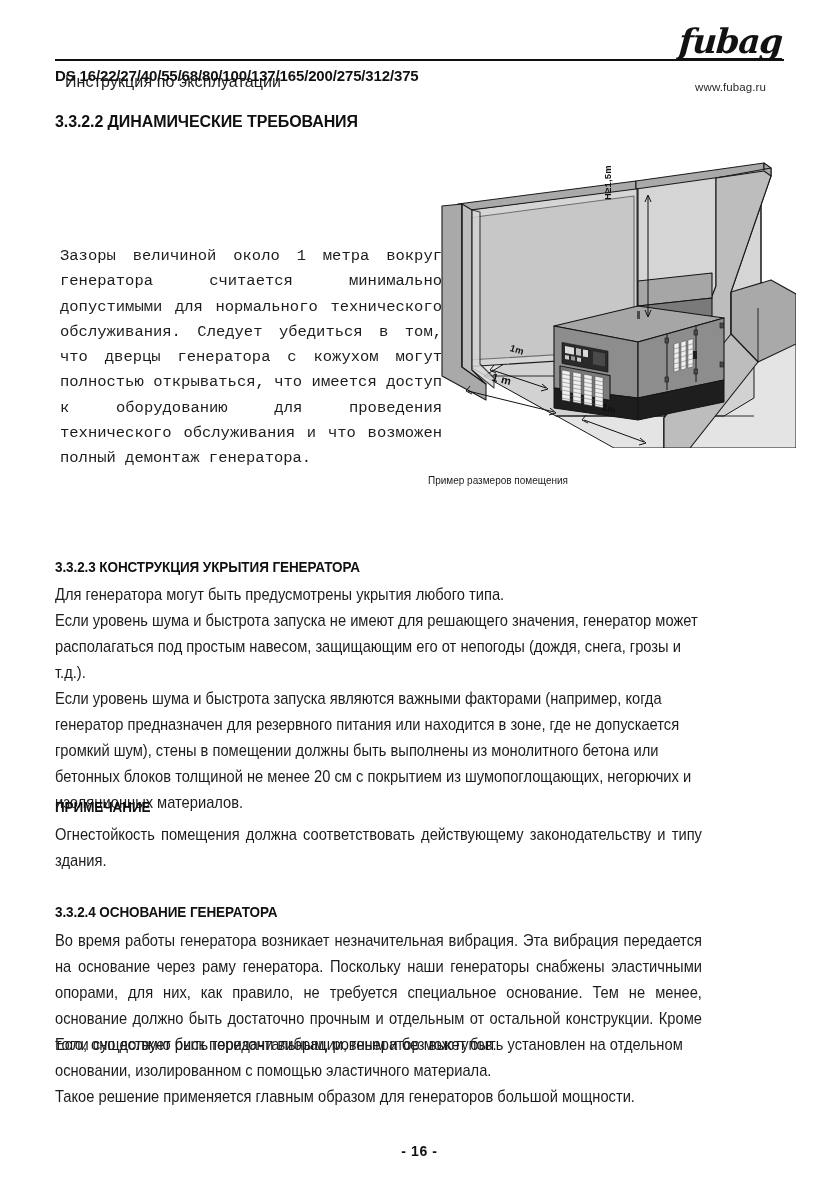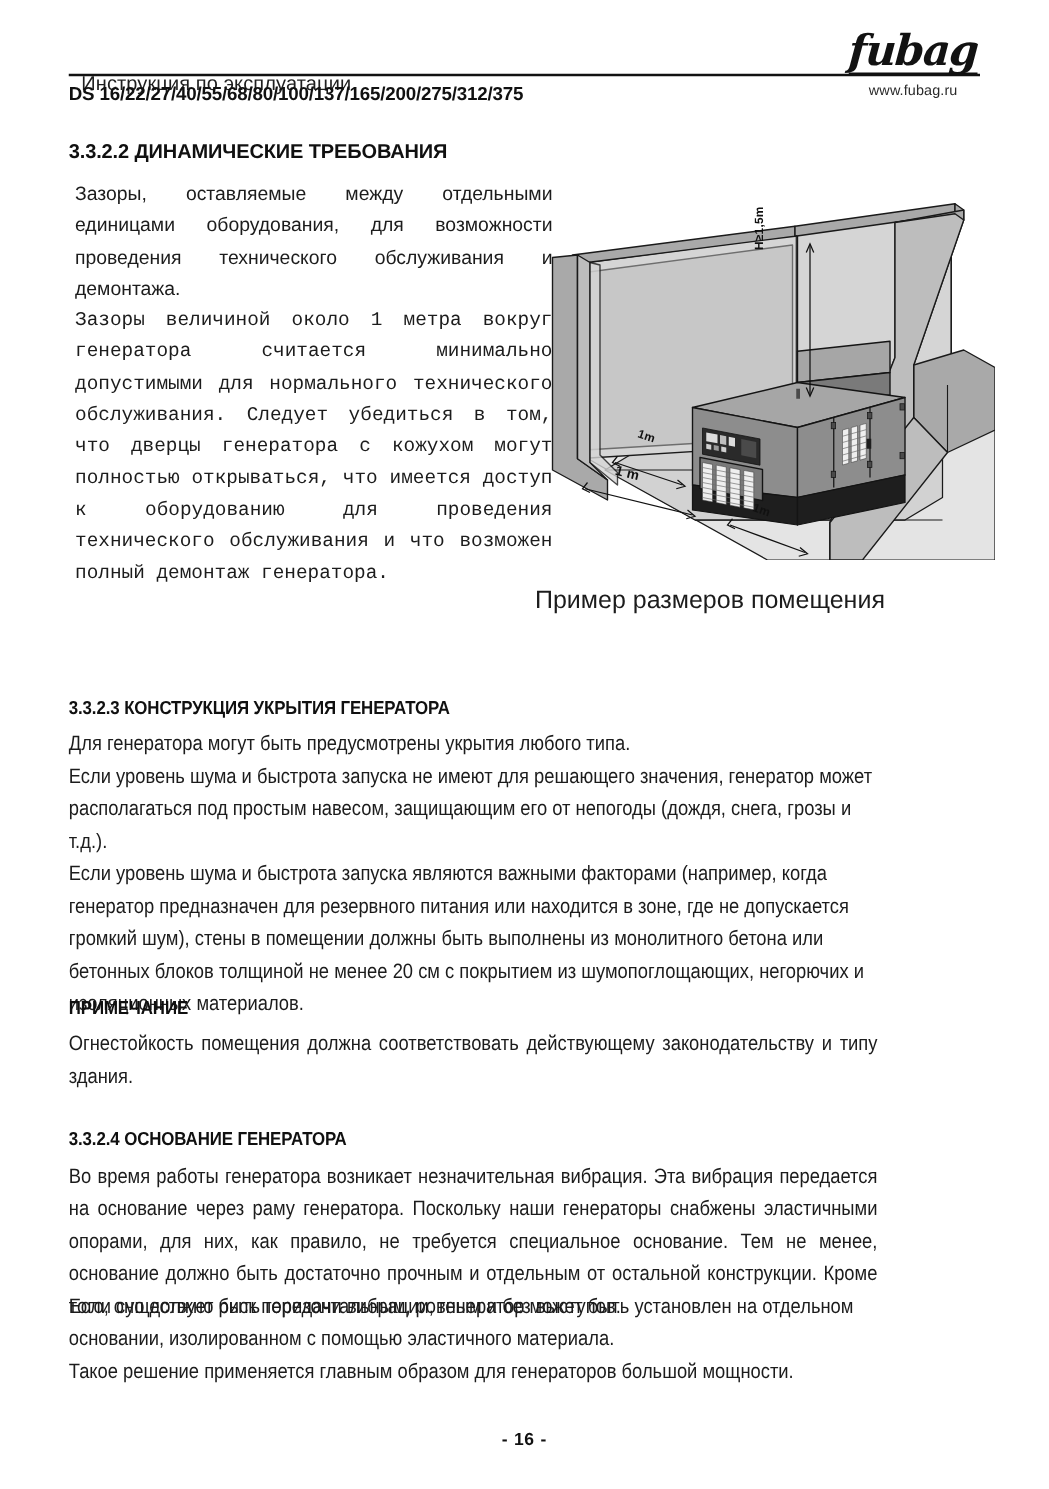--- a/index.html
+++ b/index.html
@@ -50,21 +50,21 @@
     font-weight: 700;
     font-style: italic;
     letter-spacing: -1.2px;
     color: #121212;
     line-height: 0.92;
     transform: skewX(-4deg);
   }
   .brand-url {
     font-size: 11.5px;
     color: #2a2a2a;
-    margin-top: 7px;
+    margin-top: 21px;
     letter-spacing: 0.1px;
   }
   .header-rule {
     position: absolute;
     left: 0;
     top: 33px;
     width: 729px;
     height: 2px;
     background: #111111;
   }
@@ -124,21 +124,21 @@
   }
   .flow-text.just { text-align: justify; text-justify: inter-word; }
   .flow-text p { margin: 0; }
 
   
   .caption {
     position: absolute;
     left: 428px;
     top: 465px;
     width: 330px;
-    font-size: 20px;
+    font-size: 10px;
     line-height: 31px;
     color: #1c1c1c;
   }
   .caption div { white-space: nowrap; }
 
   
   .figure {
     position: absolute;
     left: 424px;
     top: 148px;
@@ -181,23 +181,20 @@
         <div class="brand-rule"></div>
         <div class="brand-url">www.fubag.ru</div>
       </div>
     </div>
     <div class="header-rule"></div>
     <div class="model-line">DS 16/22/27/40/55/68/80/100/137/165/200/275/312/375</div>
   </div>
 
   <div class="sec-head wide" style="left:55px; top:113px;">3.3.2.2 ДИНАМИЧЕСКИЕ ТРЕБОВАНИЯ</div>
 
-  <div class="para col-text" style="left:60px; top:143px;">
-    <p>Зазоры, оставляемые между отдельными единицами оборудования, для возможности проведения технического обслуживания и демонтажа.</p>
-  </div>
 
   <div class="para col-text" style="left:60px; top:244px;font-family:Liberation Mono, monospace;">
     <p>Зазоры величиной около 1 метра вокруг генератора считается минимально допустимыми для нормального технического обслуживания. Следует убедиться в том, что дверцы генератора с кожухом могут полностью открываться, что имеется доступ к оборудованию для проведения технического обслуживания и что возможен полный демонтаж генератора.</p>
   </div>
 
   <div class="figure">
     <svg width="372" height="300" viewBox="0 0 372 300">
       <defs>
         <style>
           .ln { fill:none; stroke:#1a1a1a; stroke-width:1.1; stroke-linejoin:round; }

